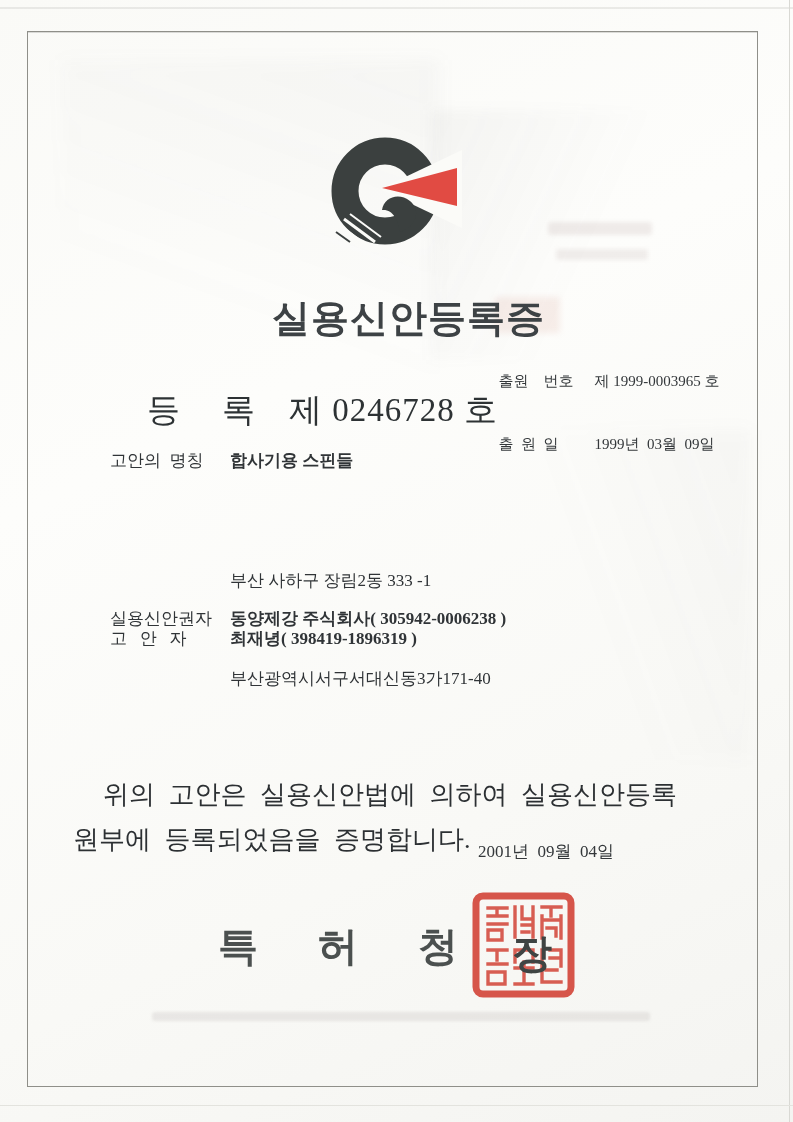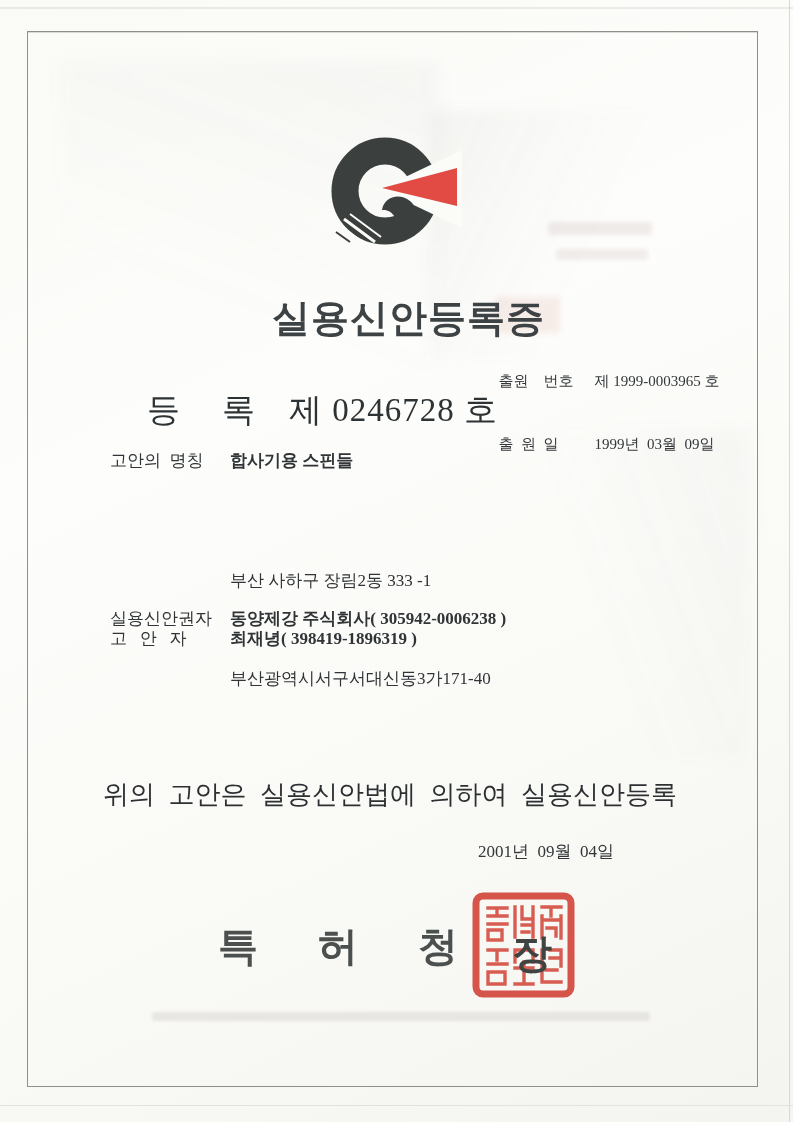--- a/index.html
+++ b/index.html
@@ -126,20 +126,21 @@
   <div class="addr a2">부산 사하구 장림2동 333 -1</div>
 
   <div class="fieldrow f3">
     <span class="flabel">고   안   자</span>
     <span class="fvalue">최재녕( 398419-1896319 )</span>
   </div>
   <div class="addr a3">부산광역시서구서대신동3가171-40</div>
 
   <p class="statement">
     <span class="l1">위의 고안은 실용신안법에 의하여 실용신안등록</span>
+    <span class="l2">원부에 등록되었음을 증명합니다.</span>
   </p>
 
   <div class="dateline">2001년  09월  04일</div>
 
   <span class="issuer-char ic1">특</span>
   <span class="issuer-char ic2">허</span>
   <span class="issuer-char ic3">청</span>
   <span class="issuer-char ic4">장</span>
 
   <svg class="seal" viewBox="0 0 103 106" aria-hidden="true">

